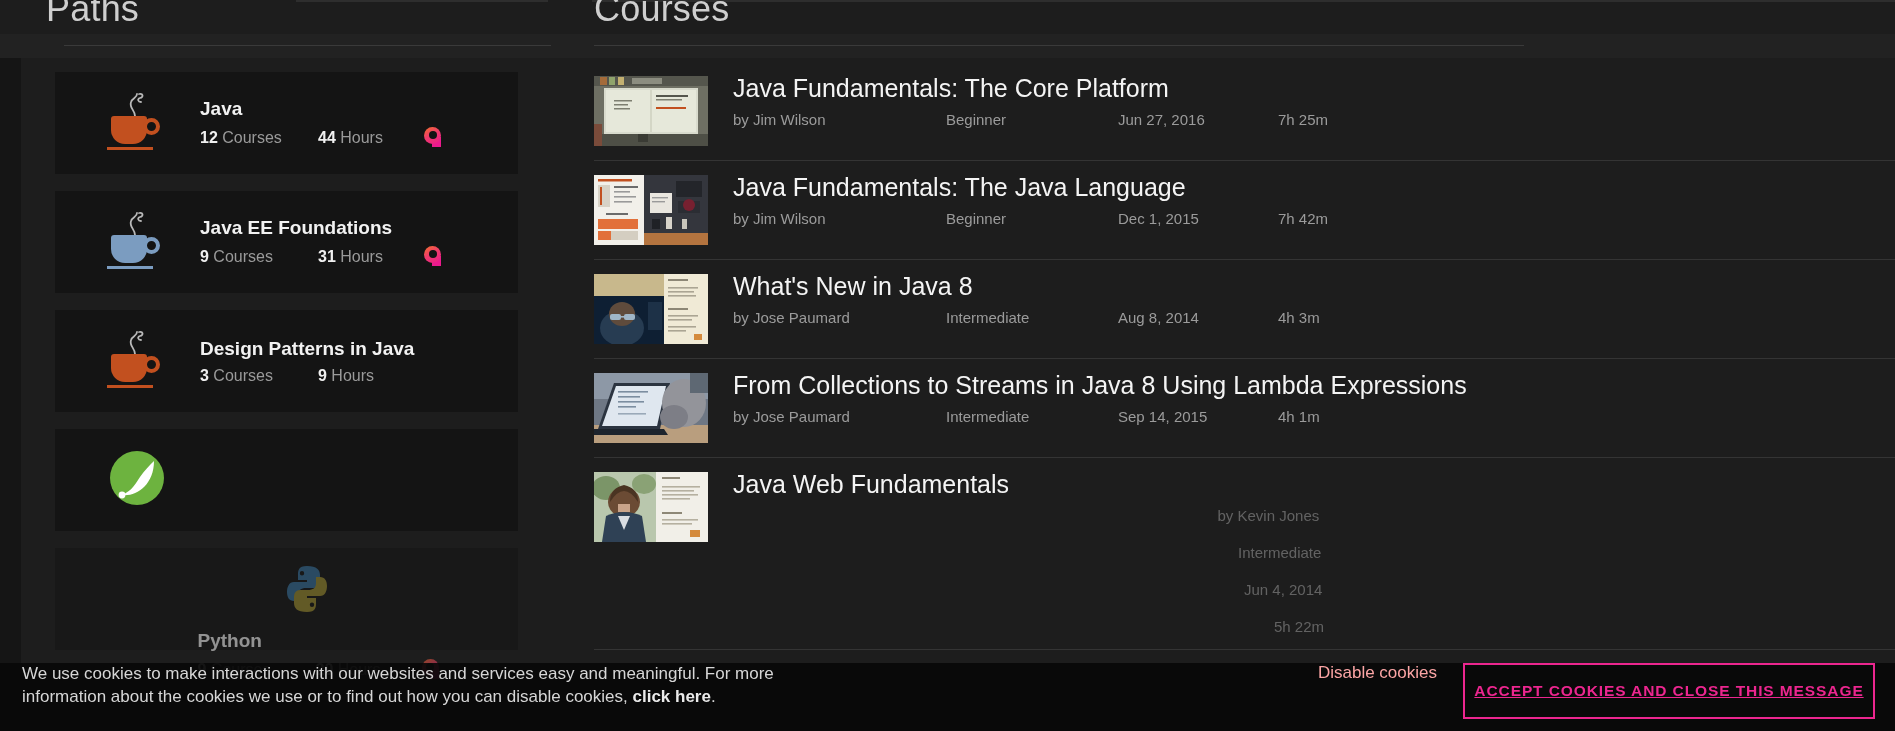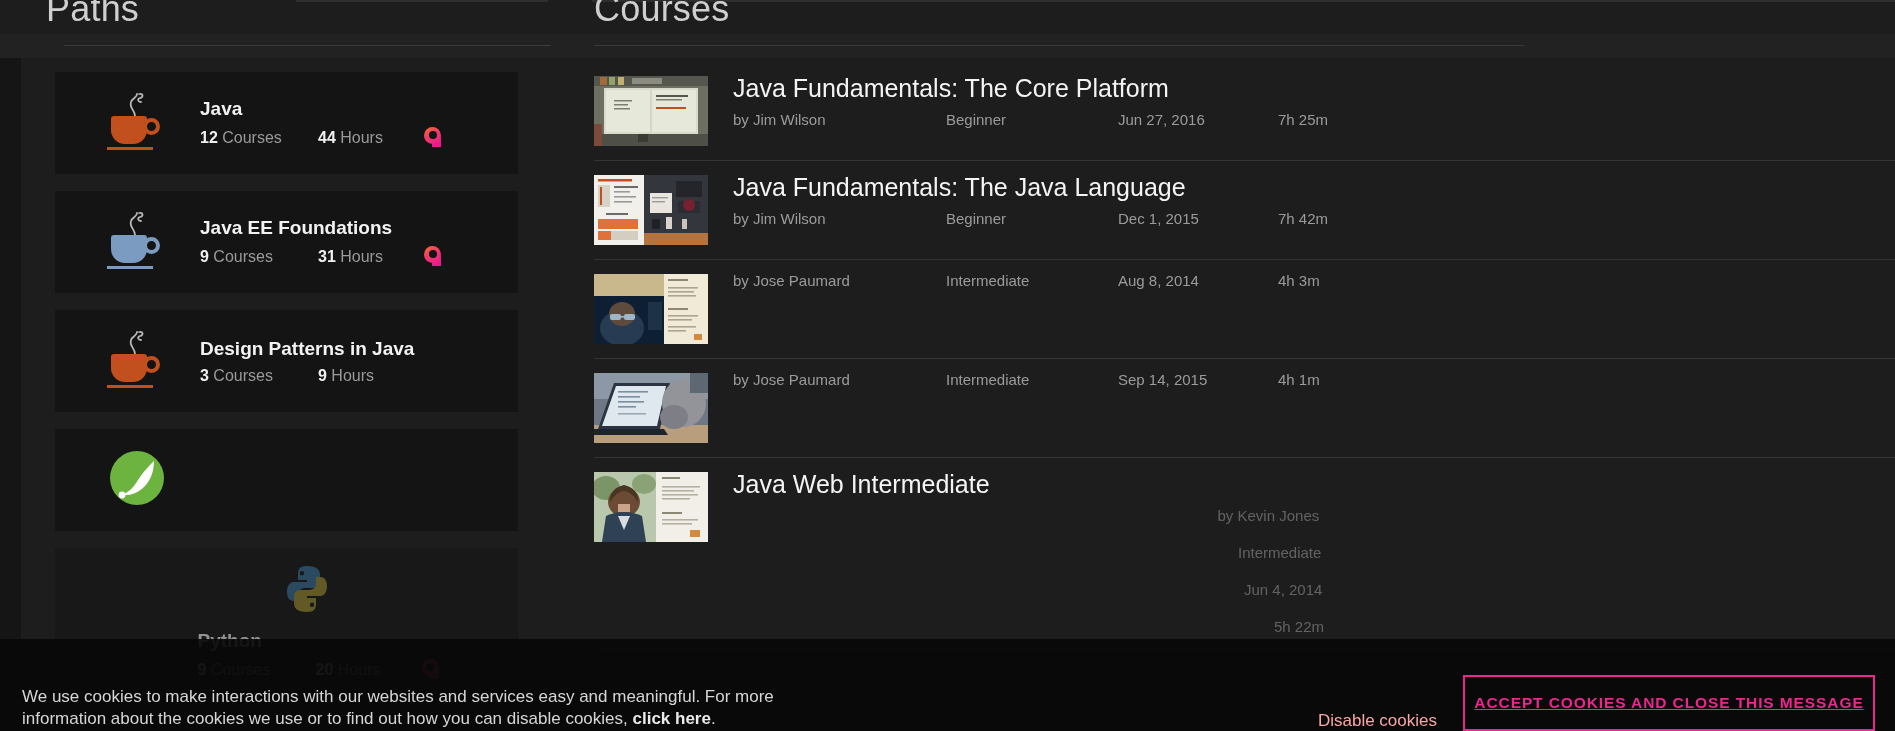--- a/index.html
+++ b/index.html
@@ -226,24 +226,24 @@
   .course-meta .m-author { min-width: 193px; }
   .course-meta .m-level  { min-width: 152px; }
   .course-meta .m-date   { min-width: 140px; }
   .course-meta .m-dur    { min-width: 80px; }
 
   
   .cookie-banner {
     position: absolute;
     left: 0; bottom: 0;
     width: 1895px;
-    height: 92px;
+    height: 68px;
     background: rgba(8,8,8,0.90);
     display: flex;
-    align-items: flex-end;
+    align-items: flex-start;
     z-index: 50;
   }
   .cookie-text {
     margin-left: 22px;
     width: 980px;
     font-size: 17px;
     line-height: 1.33;
     color: #d6d6d6;
   }
   .cookie-text b { font-weight: 700; color: #eaeaea; }
@@ -519,20 +519,21 @@
               <rect x="74" y="21" width="28" height="1.6" fill="#aba593"></rect>
               <rect x="74" y="34" width="20" height="2" fill="#8d8776"></rect>
               <rect x="74" y="41" width="30" height="1.6" fill="#aba593"></rect>
               <rect x="74" y="45" width="24" height="1.6" fill="#aba593"></rect>
               <rect x="74" y="52" width="28" height="1.6" fill="#aba593"></rect>
               <rect x="74" y="56" width="18" height="1.6" fill="#aba593"></rect>
               <rect x="100" y="60" width="8" height="6" fill="#d48a3c"></rect>
             </svg>
           </div>
           <div class="course-body">
+            <div class="course-title">What's New in Java 8</div>
             <div class="course-meta">
               <span class="m-author">by Jose Paumard</span>
               <span class="m-level">Intermediate</span>
               <span class="m-date">Aug 8, 2014</span>
               <span class="m-dur">4h 3m</span>
             </div>
           </div>
         </div>
 
         <div class="course-row">
@@ -548,20 +549,21 @@
               <rect x="24" y="28" width="26" height="1.6" fill="#7c8ea0"></rect>
               <rect x="24" y="33" width="18" height="1.6" fill="#7c8ea0"></rect>
               <rect x="24" y="40" width="28" height="1.6" fill="#9aa9b8"></rect>
               <path d="M0 56 L70 56 L74 62 L0 62 Z" fill="#1d242d"></path>
               <ellipse cx="90" cy="30" rx="22" ry="24" fill="#93949a"></ellipse>
               <ellipse cx="80" cy="44" rx="14" ry="12" fill="#7d7e86"></ellipse>
               <rect x="96" y="0" width="18" height="20" fill="#5e6873"></rect>
             </svg>
           </div>
           <div class="course-body">
+            <div class="course-title">From Collections to Streams in Java 8 Using Lambda Expressions</div>
             <div class="course-meta">
               <span class="m-author">by Jose Paumard</span>
               <span class="m-level">Intermediate</span>
               <span class="m-date">Sep 14, 2015</span>
               <span class="m-dur">4h 1m</span>
             </div>
           </div>
         </div>
 
         <div class="course-row">
@@ -582,21 +584,21 @@
               <rect x="68" y="18" width="32" height="1.6" fill="#b5b0a0"></rect>
               <rect x="68" y="22" width="36" height="1.6" fill="#b5b0a0"></rect>
               <rect x="68" y="26" width="28" height="1.6" fill="#b5b0a0"></rect>
               <rect x="68" y="40" width="20" height="2" fill="#8d8776"></rect>
               <rect x="68" y="47" width="36" height="1.6" fill="#b5b0a0"></rect>
               <rect x="68" y="51" width="30" height="1.6" fill="#b5b0a0"></rect>
               <rect x="96" y="58" width="10" height="7" fill="#d48a3c"></rect>
             </svg>
           </div>
           <div class="course-body">
-            <div class="course-title">Java Web Intermediate</div>
+            <div class="course-title">Java Web Fundamentals</div>
             <div class="course-meta under-banner">
               <span class="m-author">by Kevin Jones</span>
               <span class="m-level">Intermediate</span>
               <span class="m-date">Jun 4, 2014</span>
               <span class="m-dur">5h 22m</span>
             </div>
           </div>
         </div>
 
       </div>

